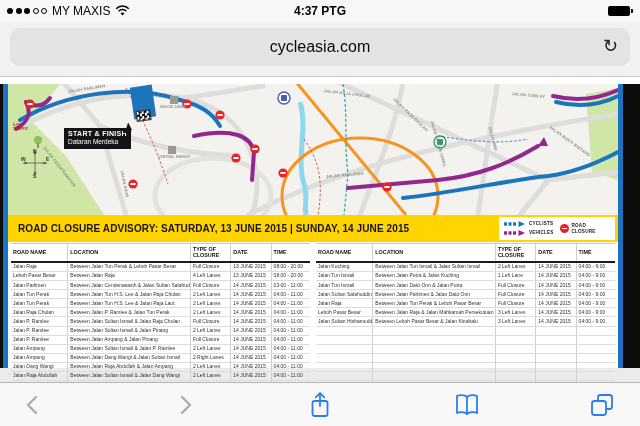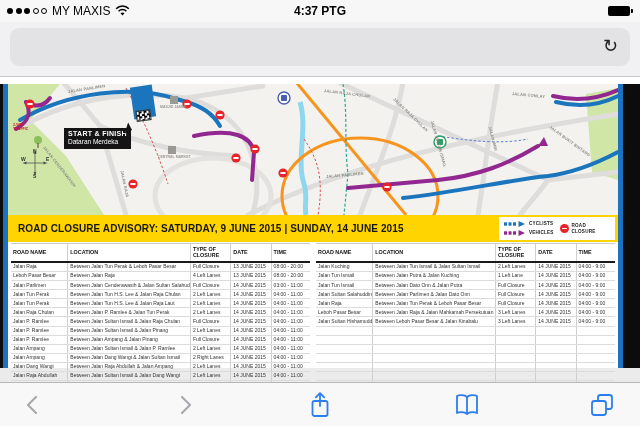--- a/index.html
+++ b/index.html
@@ -110,20 +110,21 @@
     </svg>
     <span class="clock">4:37 PTG</span>
     <span class="bat">
         <span class="bat-body"></span>
         <span class="bat-tip"></span>
       </span>
   </div>
 
   <div class="urlbar">
     <div class="urlfield">
+      <span>cycleasia.com</span>
       <span class="reload">↻</span>
     </div>
   </div>
 
   <div class="content">
     <div class="gap-below"></div>
     <div class="graphic">
       <div class="graphic-inner">
 
         <div class="map">
@@ -264,21 +265,21 @@
               <polygon points="26.5,15 22.5,13.6 22.5,16.4" fill="#555"></polygon>
               <text x="12" y="4.6" font-size="5" fill="#333" font-weight="bold">N</text>
               <text x="12" y="30" font-size="5" fill="#333" font-weight="bold">S</text>
               <text x="25" y="13" font-size="5" fill="#333" font-weight="bold">E</text>
               <text x="0" y="13" font-size="5" fill="#333" font-weight="bold">W</text>
             </svg>
           </div>
         </div>
 
         <div class="banner">
-          <div class="banner-title">ROAD CLOSURE ADVISORY: SATURDAY, 9 JUNE 2015 | SUNDAY, 14 JUNE 2015</div>
+          <div class="banner-title">ROAD CLOSURE ADVISORY: SATURDAY, 13 JUNE 2015 | SUNDAY, 14 JUNE 2015</div>
           <div class="legend">
             <div class="legend-col">
               <div class="legend-item">
                 <svg width="22" height="6" viewBox="0 0 22 6">
                   <rect x="0" y="1.3" width="3" height="3.4" fill="#1b75bc"></rect>
                   <rect x="4.5" y="1.3" width="3" height="3.4" fill="#1b75bc"></rect>
                   <rect x="9" y="1.3" width="3" height="3.4" fill="#1b75bc"></rect>
                   <polygon points="14.5,0 21,3 14.5,6" fill="#1b75bc"></polygon>
                 </svg>
                 <span class="legend-label">CYCLISTS</span>

